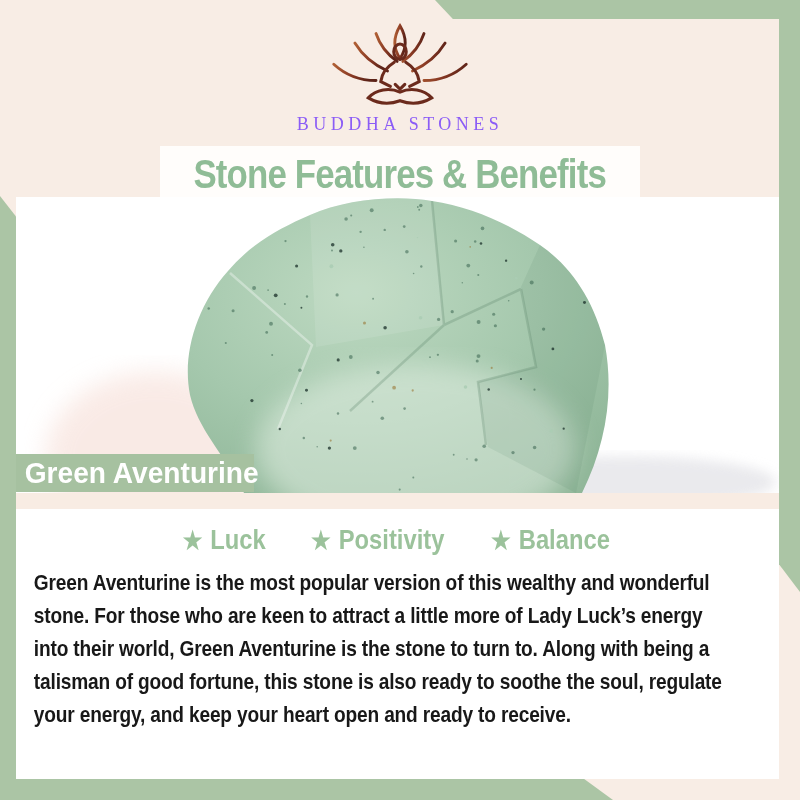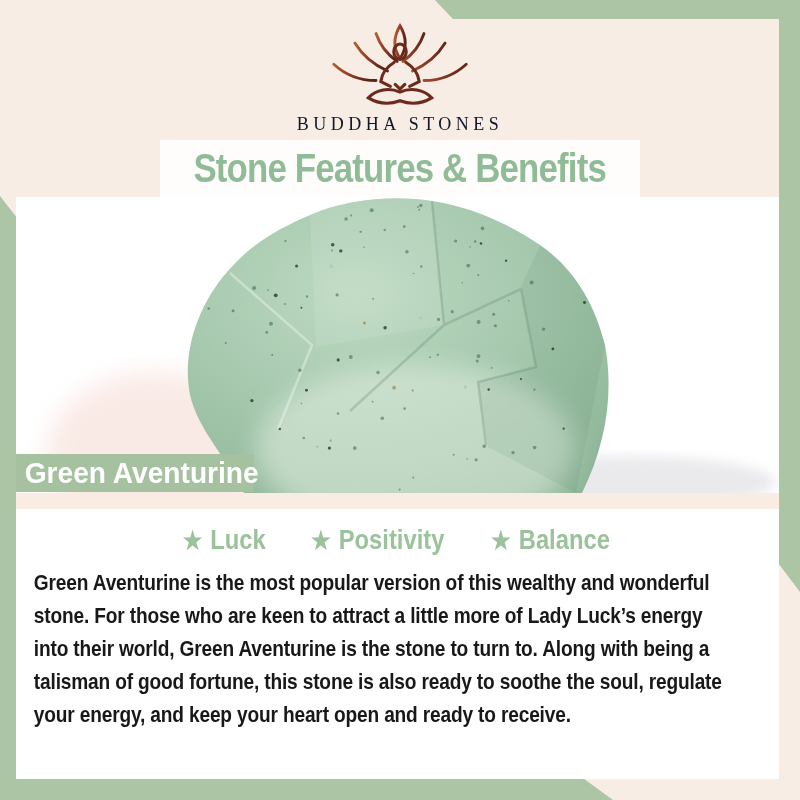--- a/index.html
+++ b/index.html
@@ -16,25 +16,25 @@
     clip-path:polygon(0 0,100% 0,100% 100%,0 95.3%);}
   .band-left{left:0;top:196px;width:16px;height:604px;
     clip-path:polygon(0 0,100% 3.4%,100% 100%,0 100%);}
   .band-bottom{left:0;top:779px;width:613px;height:21px;
     clip-path:polygon(0 0,95.3% 0,100% 100%,0 100%);}
   
   .logo{position:absolute;left:318px;top:22px;width:164px;height:96px;}
   .brand-name{
     position:absolute;left:0;top:114px;width:800px;text-align:center;
     font-family:"Liberation Serif", serif;font-size:18px;letter-spacing:4.5px;
-    color:#0f172a;
+    color:#8b5cf6;
   }
   
   .title-band{
-    position:absolute;left:160px;top:140px;width:480px;height:57px;
+    position:absolute;left:160px;top:146px;width:480px;height:57px;
     background:#fffdfb;display:flex;align-items:center;justify-content:center;
   }
   .title-band span{
     font-size:41px;font-weight:bold;color:#8fbc96;white-space:nowrap;
     transform:scaleX(0.85);letter-spacing:-1px;
   }
   
   .photo-panel{position:absolute;left:16px;top:197px;width:763px;height:296px;background:#ffffff;}
   .photo-panel svg{display:block;}
   .stone-label{

